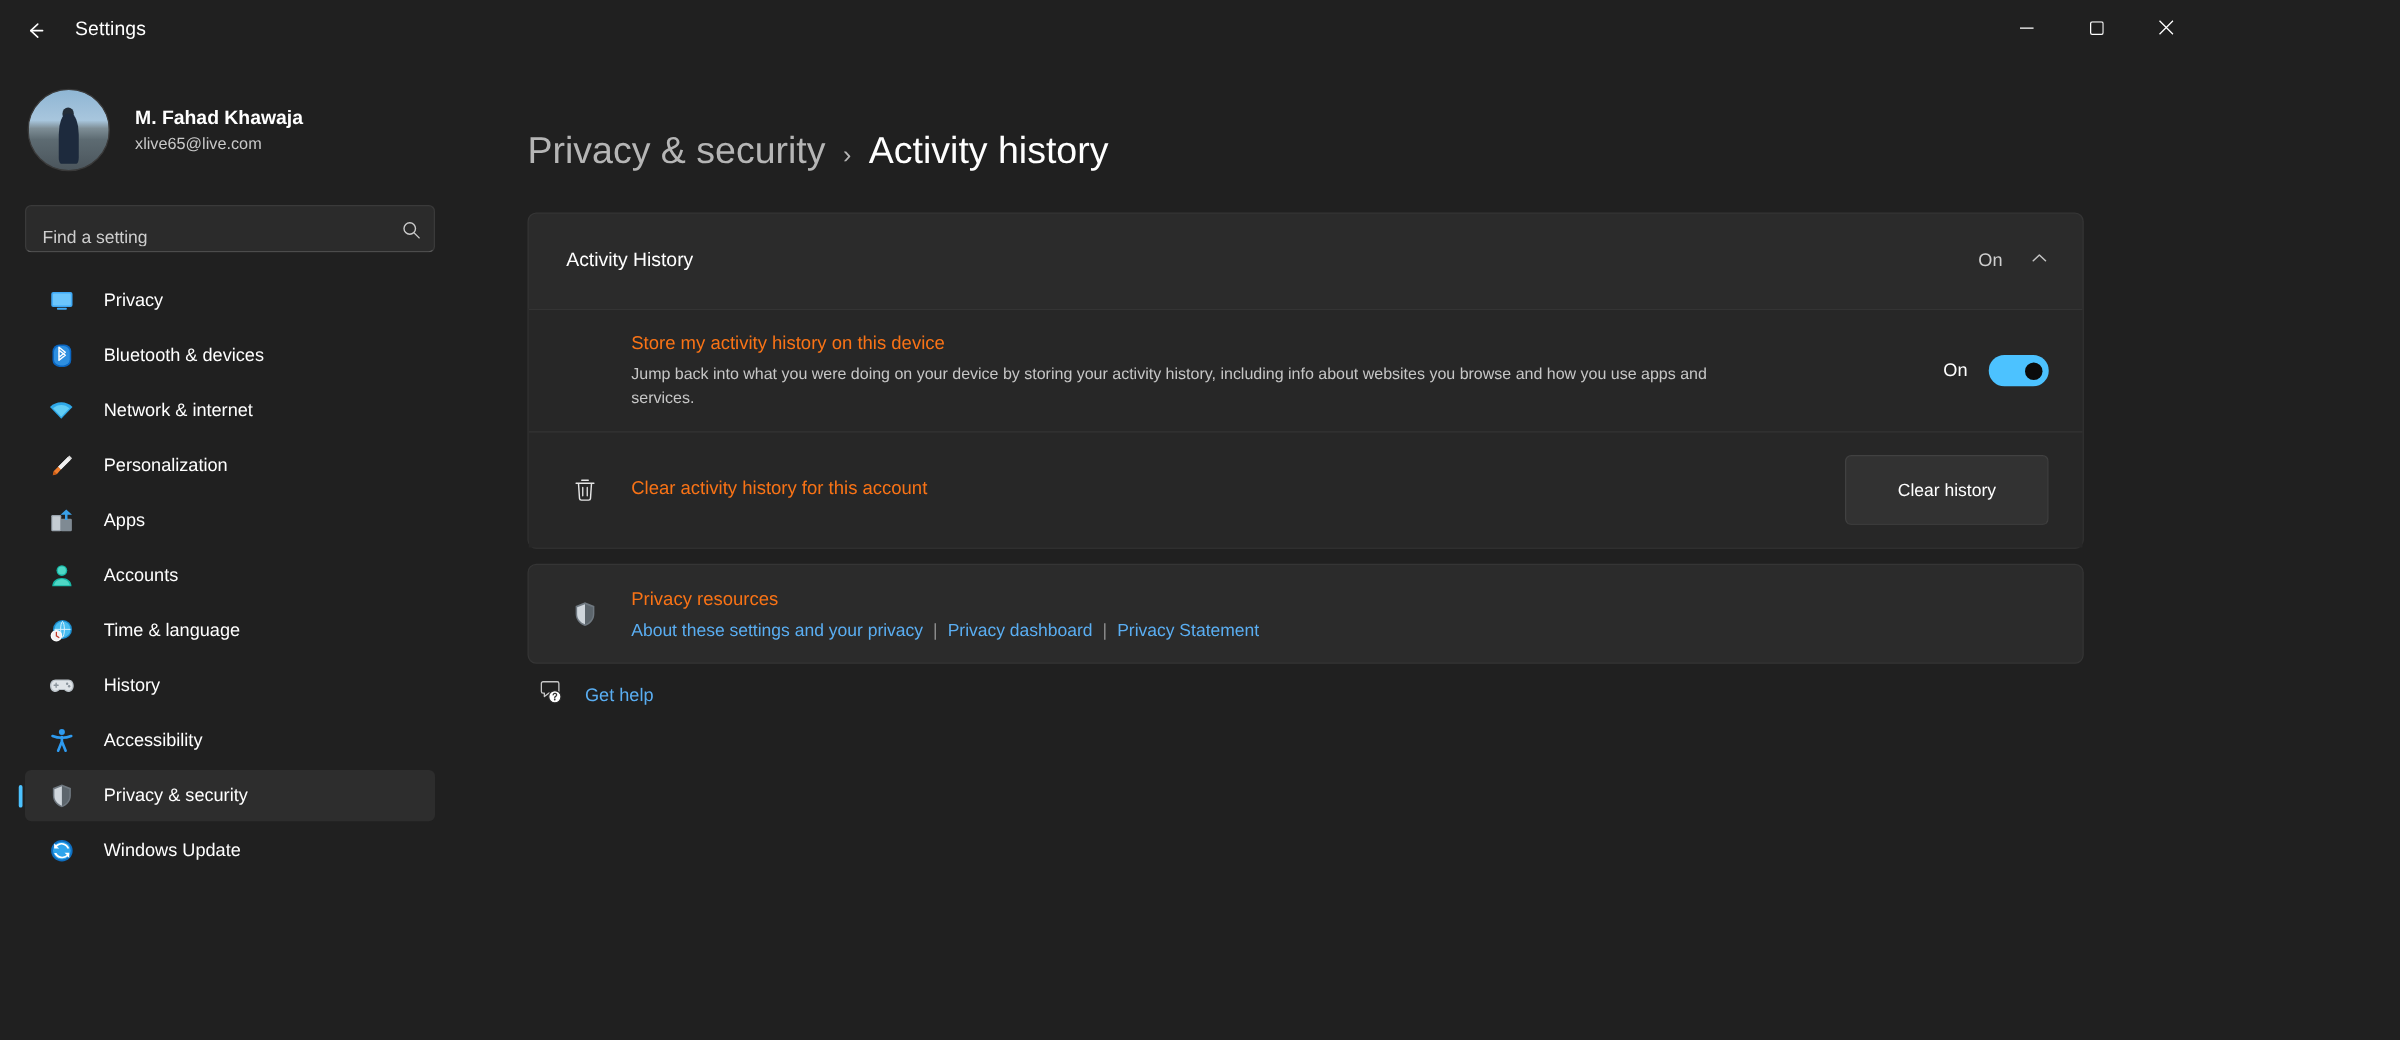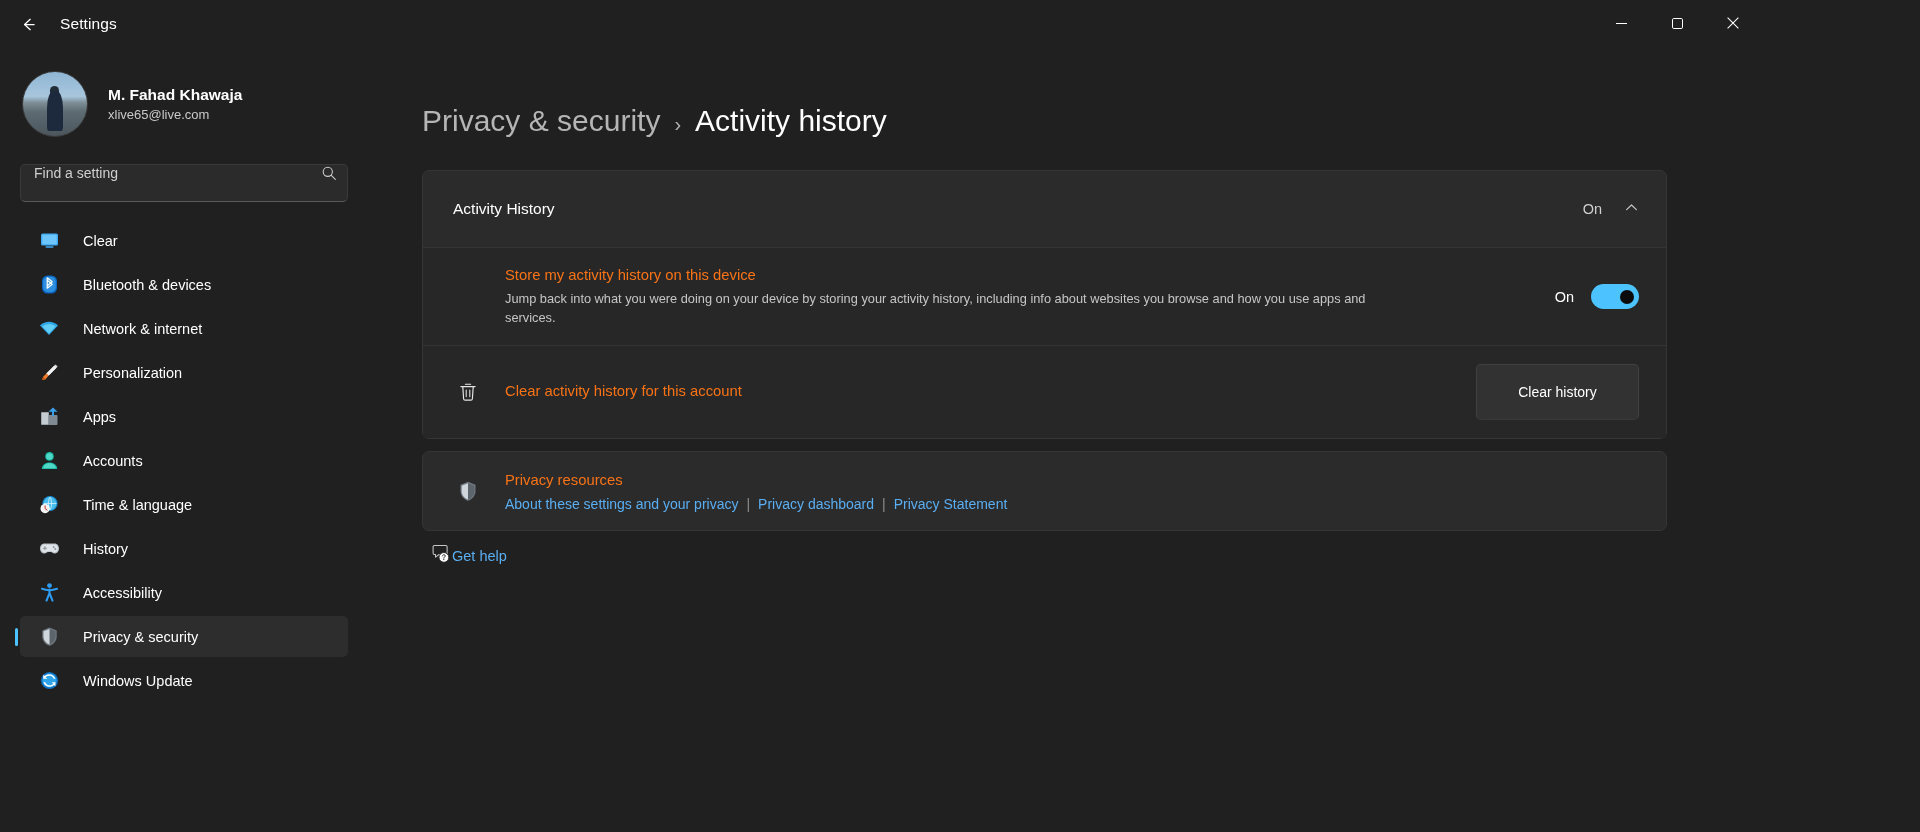--- a/index.html
+++ b/index.html
@@ -102,21 +102,21 @@
   .account-mail { font-size: 13px; color: #c9c9c9; margin-top: 2px; }
 
   .search-wrap {
     margin: 18px 22px 0 20px;
     height: 38px;
     background: #2b2b2b;
     border: 1px solid #3a3a3a;
     border-bottom: 1px solid #595959;
     border-radius: 5px;
     display: flex;
-    align-items: flex-start;
+    align-items: flex-end;
     padding: 0 10px 4px 13px;
   }
   .search-wrap input {
     flex: 1 1 auto;
     background: transparent;
     border: none;
     outline: none;
     color: #ffffff;
     font-size: 14px;
     font-family: "Liberation Sans", sans-serif;
@@ -267,20 +267,21 @@
     color: #5aaef2;
     font-size: 14px;
     text-decoration: none;
     cursor: pointer;
   }
   .link-sep { color: #8d8d8d; margin: 0 8px; font-size: 14px; }
 
   .gethelp {
     display: flex;
     align-items: center;
+    gap: 16px;
     padding-left: 8px;
     width: fit-content;
     cursor: pointer;
   }
   .gethelp .link { font-size: 14.5px; }
 </style>
 </head>
 <body>
 
 <div id="app">
@@ -349,21 +350,21 @@
       <div class="nav">
 
         <div class="nav-item">
           <span class="nav-icon">
             <svg width="21" height="21" viewBox="0 0 21 21">
               <rect x="2" y="3.5" width="17" height="12" rx="1.6" fill="#3fa9f5"></rect>
               <rect x="3.3" y="4.7" width="14.4" height="9.6" rx="1" fill="#6cc5fb"></rect>
               <rect x="6.5" y="16.2" width="8" height="1.5" rx=".7" fill="#3fa9f5"></rect>
             </svg>
           </span>
-          <span class="nav-label">Clear</span>
+          <span class="nav-label">Privacy</span>
         </div>
 
         <div class="nav-item">
           <span class="nav-icon">
             <svg width="21" height="21" viewBox="0 0 21 21">
               <rect x="3" y="1.5" width="15" height="18" rx="5.5" fill="#0a66c2"></rect>
               <rect x="4.2" y="2.7" width="12.6" height="15.6" rx="5" fill="#2e8fe0"></rect>
               <path d="M8.2 6.2l5 4-5 4V3.8l5 4-5 4" stroke="#ffffff" stroke-width="1.2" fill="none" stroke-linejoin="round" stroke-linecap="round"></path>
             </svg>
           </span>

